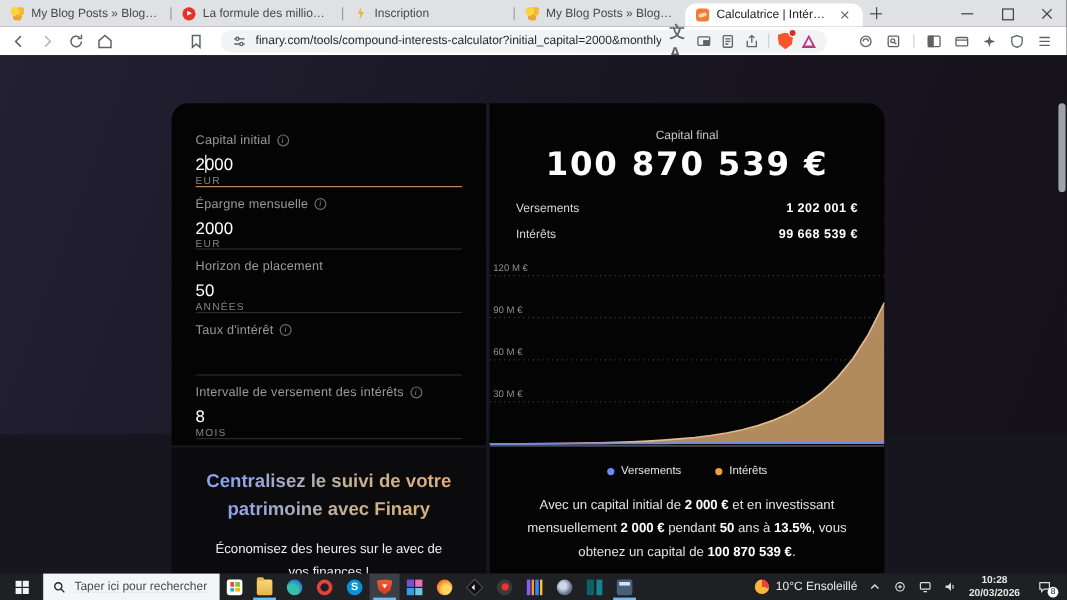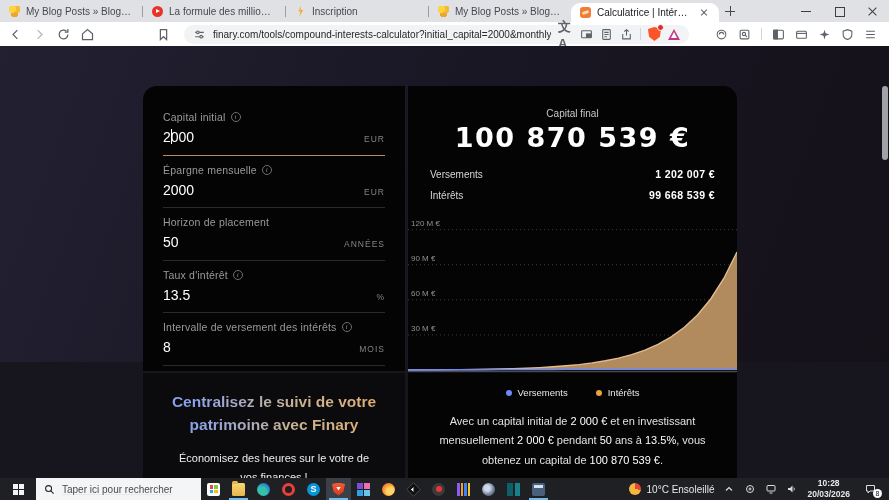--- a/index.html
+++ b/index.html
@@ -57,21 +57,21 @@
   .panel-form { left:143px; top:40px; width:262px; height:285px; border-radius:14px 0 0 0; padding:17px 20px 0; }
   .panel-result { left:408px; top:40px; width:329px; height:392px; border-radius:0 14px 0 0; padding-top:22px; }
   .panel-promo { left:143px; top:327px; width:262px; height:105px; background:#0b0b0d; }
   .pg-scrollbar { position:absolute; right:1px; top:40px; width:6px; height:74px; background:#9fa3a8; border-radius:3px; }
 
   
   .field { height:52.5px; border-bottom:1px solid #2c2a28; padding-top:8px; position:relative; }
   .field.focused { border-bottom:1px solid #b9885c; }
   .flabel { display:flex; align-items:center; gap:5px; font-size:10.5px; color:#9a9a9a; letter-spacing:.2px; }
   .info-ic { width:10px; height:10px; border:1px solid #6e6e6e; border-radius:50%; color:#8b8b8b; font-size:7px; line-height:8px; text-align:center; font-family:"Liberation Serif",serif; font-style:italic; }
-  .fvalrow { display:flex; justify-content:space-between; align-items:baseline; margin-top:6px; }
+  .fvalrow { display:flex; justify-content:space-between; align-items:baseline; margin-top:6px;flex-direction:column; }
   .fvalue { font-size:14px; color:#fff; position:relative; font-weight:500; }
   .caret { position:absolute; left:8px; top:0; width:1px; height:15px; background:#fff; }
   .funit { font-size:8.5px; color:#848484; letter-spacing:1px; }
 
   
   .promo-title { margin:17px 24px 0; text-align:center; font-size:15.5px; line-height:1.5; font-weight:700;
     background:linear-gradient(90deg,#8aa2ef 10%,#c9b391 60%,#dfae78 95%); -webkit-background-clip:text; background-clip:text; color:transparent; }
   .promo-sub { margin:12px 32px 0; text-align:center; font-size:11px; color:#ededed; line-height:1.75; }
 
   
@@ -80,28 +80,28 @@
   .stats { margin:15px 22px 0; }
   .stat-row { display:flex; justify-content:space-between; align-items:center; margin-bottom:9px; }
   .stat-label { font-size:10px; color:#d6d6d6; }
   .stat-value { font-size:10.5px; color:#fff; font-weight:700; letter-spacing:.4px; }
   .chart-wrap { margin-top:8px; position:relative; height:166px; }
   .xlabels { display:flex; justify-content:space-between; padding:4px 17px 0; font-size:9px; color:#ababab; }
   .legend { margin-top:11px; display:flex; justify-content:center; gap:28px; }
   .legend-item { display:flex; align-items:center; gap:6px; font-size:9.5px; color:#e8e8e8; }
   .ldot { width:6px; height:6px; border-radius:50%; }
   .summary { margin:14px 30px 0; text-align:center; font-size:11px; color:#e2e2e2; line-height:1.75; }
-  .summary .b { color:#fff; font-weight:400; }
+  .summary .b { color:#fff; font-weight:700; }
 
   
   .taskbar { position:absolute; left:0; bottom:0; width:889px; height:22px; background:#1e2024; display:flex; align-items:stretch; color:#e8e8e8; }
   .start { width:36px; display:flex; align-items:center; justify-content:center; }
   .win-logo { width:11px; height:11px; display:grid; grid-template:1fr 1fr / 1fr 1fr; gap:1px; }
   .win-logo i { background:#f3f3f3; }
-  .searchbox { width:165px; background:#f4f5f6; display:flex; align-items:center; gap:7px; padding:0 8px;text-decoration:underline; }
+  .searchbox { width:147px; background:#f4f5f6; display:flex; align-items:center; gap:7px; padding:0 8px;text-decoration:underline; }
   .searchbox span { font-size:10px; color:#4a4a4a; white-space:nowrap; }
   .apps { display:flex; }
   .app { width:25px; display:flex; align-items:center; justify-content:center; position:relative; }
   .app.open::after { content:''; position:absolute; bottom:0; left:3px; right:3px; height:2px; background:#76b9ed; }
   .app.front { background:#3b4046; }
   .tico { width:13px; height:13px; position:relative; flex:none; }
   .ic-store { background:#fff; border-radius:2px; display:grid; grid-template:1fr 1fr/1fr 1fr; gap:1px; padding:2.5px; }
   .ic-store i:nth-child(1){background:#e64a3c;} .ic-store i:nth-child(2){background:#8bc53f;} .ic-store i:nth-child(3){background:#2da7e0;} .ic-store i:nth-child(4){background:#fdb813;}
   .ic-folder { background:linear-gradient(#f8d775,#e8b54a); border-radius:1.5px; }
   .ic-folder::before { content:''; position:absolute; top:-2px; left:0; width:6px; height:3px; background:#e8b54a; border-radius:1.5px 1.5px 0 0; }
@@ -310,49 +310,45 @@
         <div class="fvalrow">
           <span class="fvalue">50</span>
           <span class="funit">ANNÉES</span>
         </div>
       </div>
       <div class="field">
         <div class="flabel">
             <span>Taux d'intérêt</span>
             <span class="info-ic">i</span>
           </div>
-        <div class="fvalrow">
-          <span class="fvalue">13.5</span>
-          <span class="funit">%</span>
-        </div>
       </div>
       <div class="field">
         <div class="flabel">
             <span>Intervalle de versement des intérêts</span>
             <span class="info-ic">i</span>
           </div>
         <div class="fvalrow">
           <span class="fvalue">8</span>
           <span class="funit">MOIS</span>
         </div>
       </div>
     </div>
 
     <div class="panel panel-promo">
       <div class="promo-title">Centralisez le suivi de votre patrimoine avec Finary</div>
-      <div class="promo-sub">Économisez des heures sur le votre de vos finances !</div>
+      <div class="promo-sub">Économisez des heures sur le avec de vos finances !</div>
     </div>
 
     <div class="panel panel-result">
       <div class="cf-label">Capital final</div>
       <div class="cf-value">100 870 539 €</div>
       <div class="stats">
         <div class="stat-row">
           <span class="stat-label">Versements</span>
-          <span class="stat-value">1 202 007 €</span>
+          <span class="stat-value">1 202 001 €</span>
         </div>
         <div class="stat-row">
           <span class="stat-label">Intérêts</span>
           <span class="stat-value">99 668 539 €</span>
         </div>
       </div>
       <div class="chart-wrap">
         <svg id="growth-svg" width="329" height="166" viewBox="0 0 329 166">
             <line x1="0" x2="329" y1="124.92307692307692" y2="124.92307692307692" stroke="#3c3c3c" stroke-width="1" stroke-dasharray="1 3"></line>
             <text x="3" y="120.92307692307692" fill="#909090" font-size="8" font-family="Liberation Sans, sans-serif">30 M €</text>

